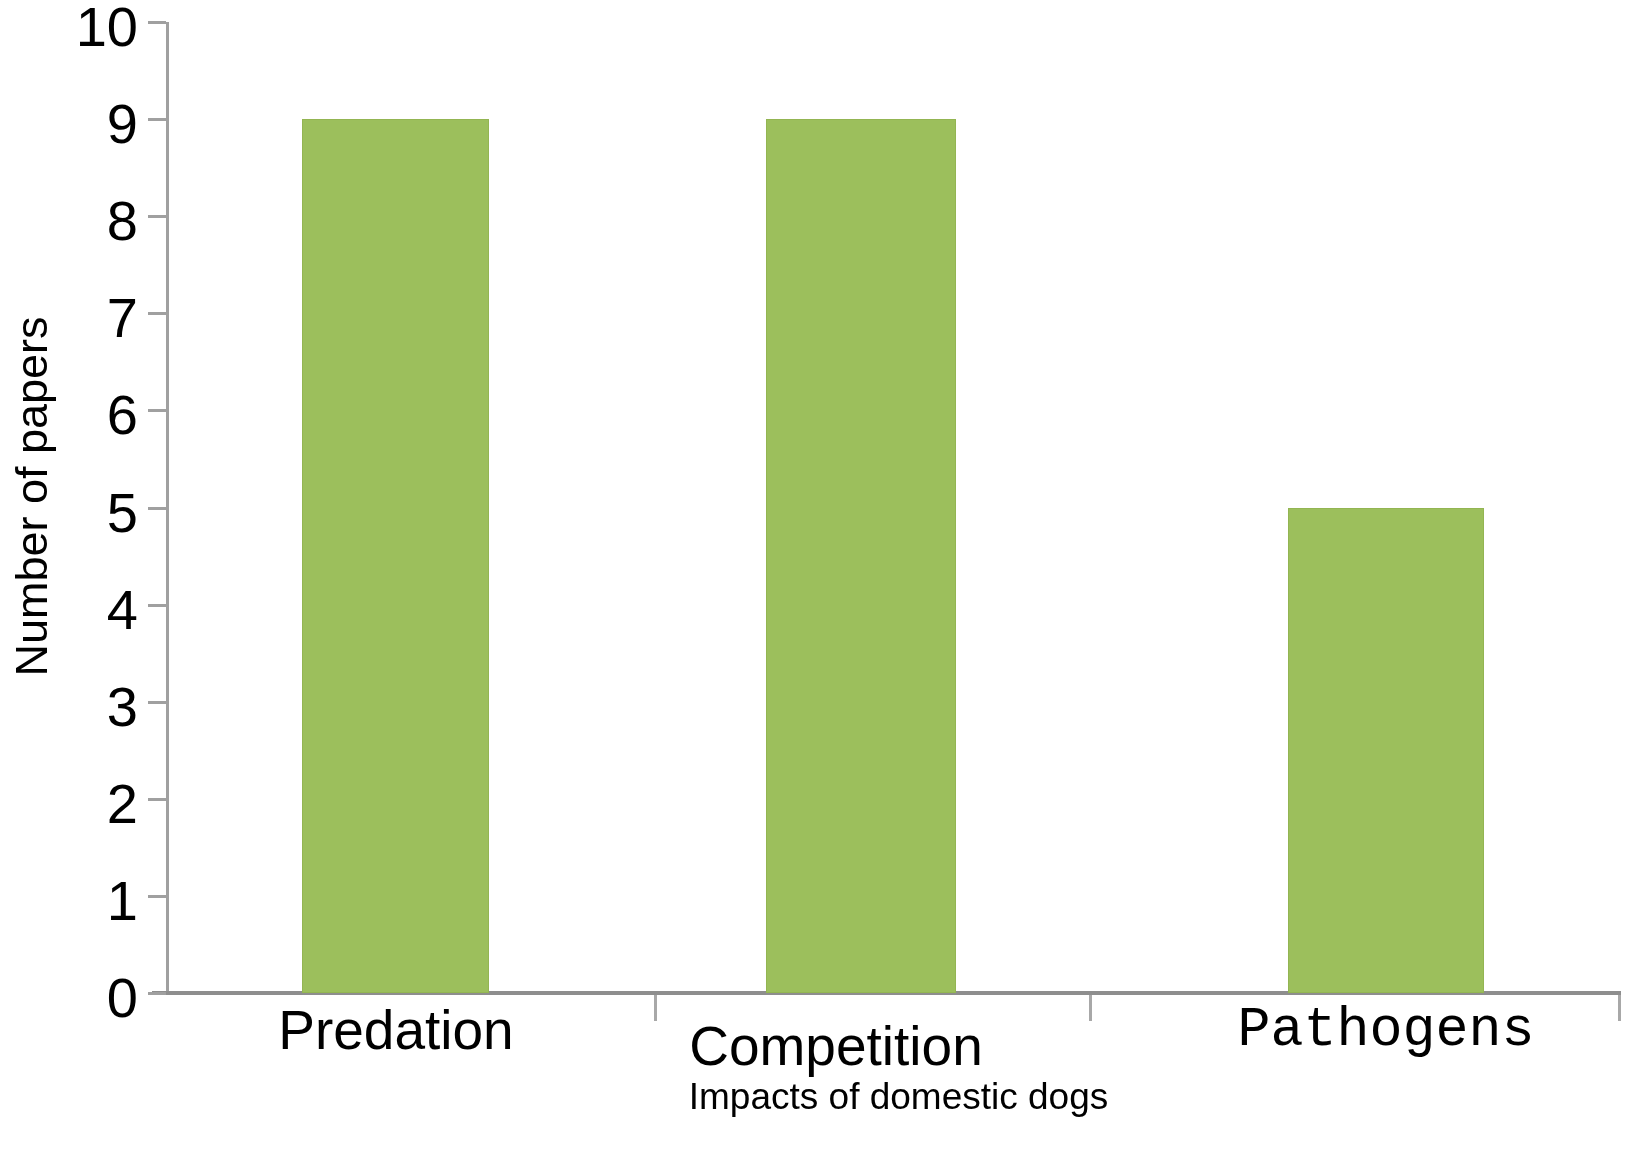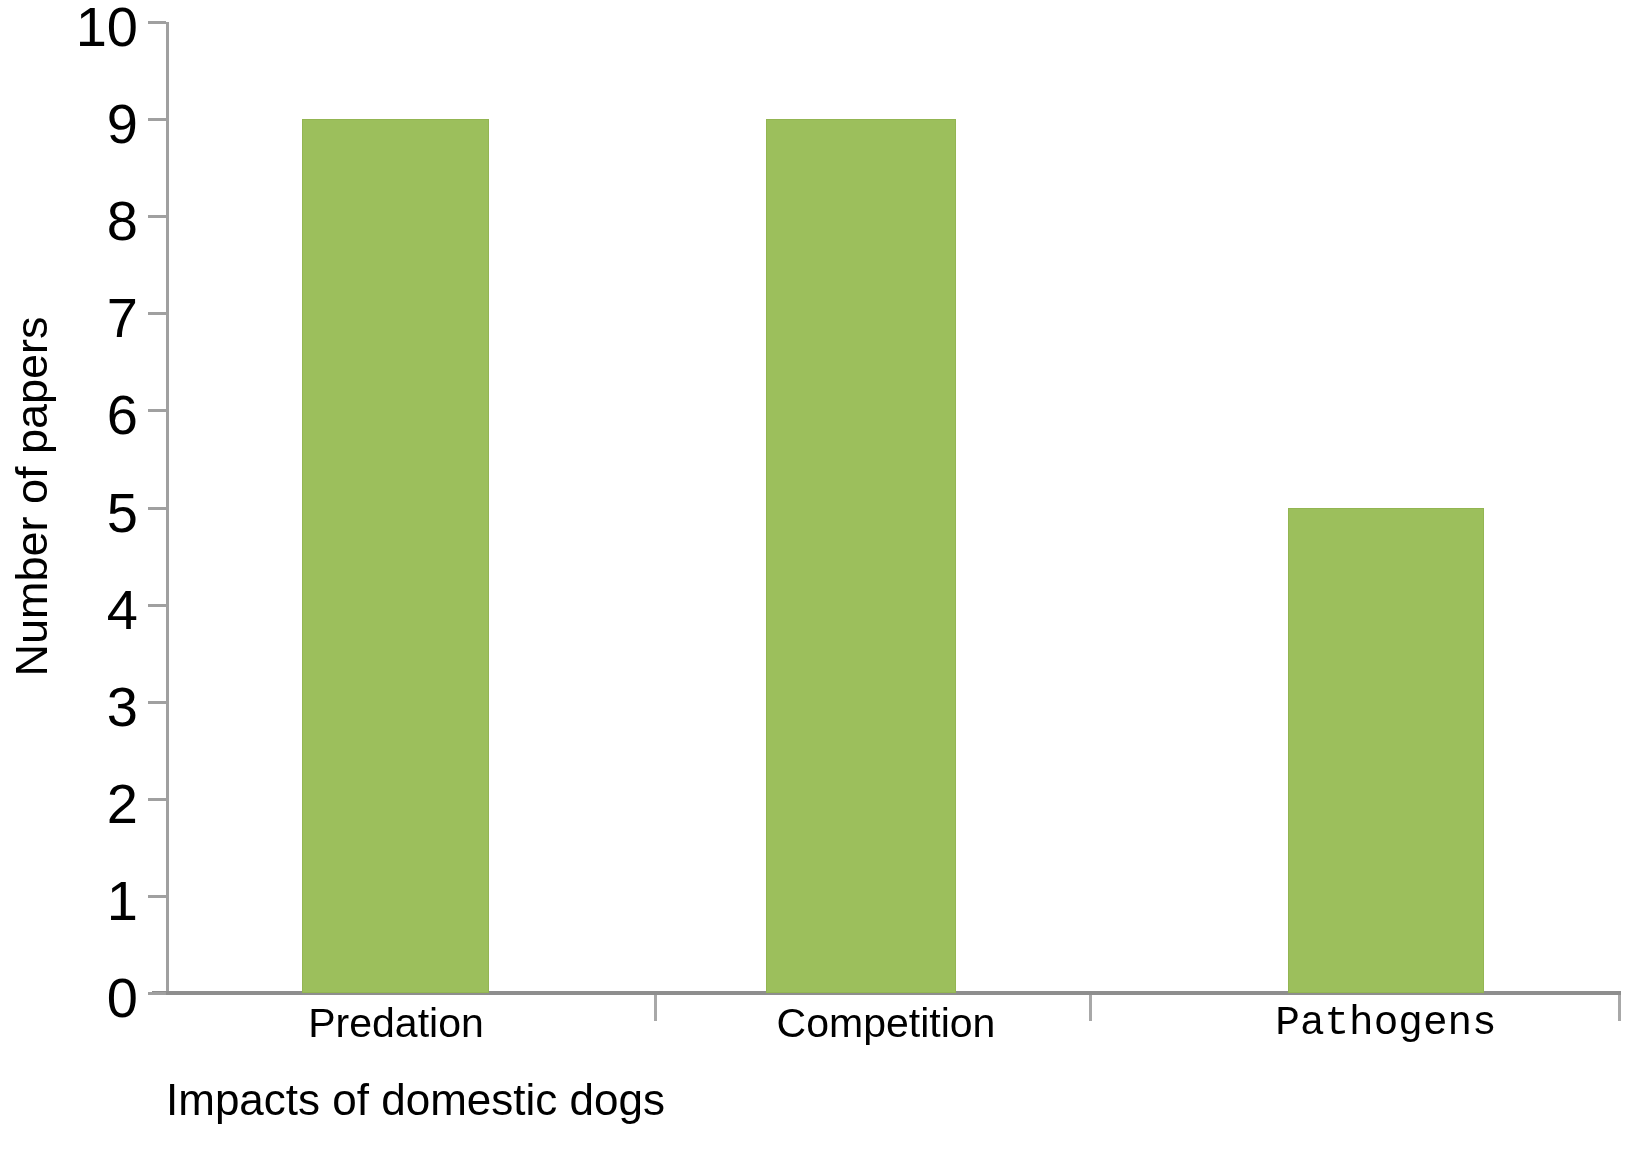--- a/index.html
+++ b/index.html
@@ -39,22 +39,22 @@
     line-height: 1;
     letter-spacing: 0px;
     color: #000;
   }
 
   #xlabel {
     position: absolute;
     left: 166px;
     right: 0px;
     top: 1078px;
-    text-align: left;
-    font-size: 44px;
+    text-align: center;
+    font-size: 37px;
     line-height: 1;
     color: #000;
   }
 
   
   #yspine {
     position: absolute;
     left: 166px;
     top: 22px;
     width: 3px;
@@ -104,21 +104,21 @@
     position: absolute;
     background: #9cbf5c;
     border: 1px solid #93b552;
     box-sizing: border-box;
   }
 
   
   .catlabel {
     position: absolute;
     top: 1003px;
-    font-size: 41px;
+    font-size: 55px;
     line-height: 1;
     text-align: center;
     color: #000;
     white-space: nowrap;
   }
 </style>
 </head>
 <body>
 
 <div id="figure">
@@ -161,19 +161,19 @@
   <div class="xtick" style="left:1618px;"></div>
 
   <div id="bars-host">
       <div class="bar" title="Predation: 9" style="left: 302px; width: 187px; top: 119.1px; height: 873.9px; background: rgb(156, 191, 92); border-color: rgb(147, 181, 82);"></div>
       <div class="bar" title="Competition: 9" style="left: 766px; width: 190px; top: 119.1px; height: 873.9px; background: rgb(156, 191, 92); border-color: rgb(147, 181, 82);"></div>
       <div class="bar" title="Pathogens: 5" style="left: 1288px; width: 196px; top: 507.5px; height: 485.5px; background: rgb(156, 191, 92); border-color: rgb(147, 181, 82);"></div>
     </div>
 
   <div id="cats-host">
       <div class="catlabel" style="left: 176px; width: 440px;">Predation</div>
-      <div class="catlabel" style="left: 666px; width: 440px;">Competition</div>
+      <div class="catlabel" style="left: 616px; width: 440px; margin-top: 16px;">Competition</div>
       <div class="catlabel" style="left: 1166px; width: 440px; font-family: Liberation Mono, monospace;">Pathogens</div>
     </div>
 
   <div id="xlabel">Impacts of domestic dogs</div>
 
 </div>
 
 </body></html>

